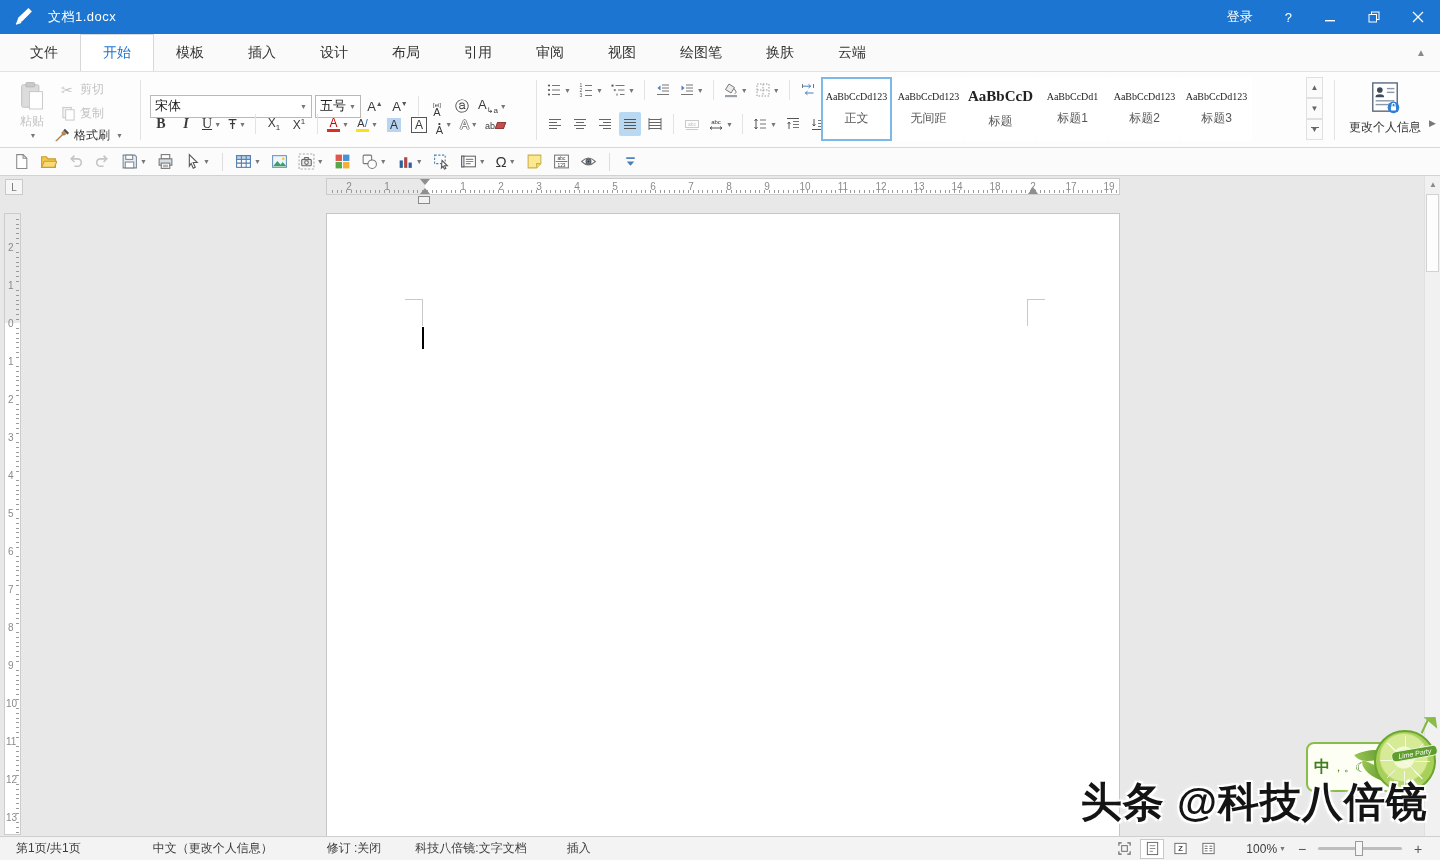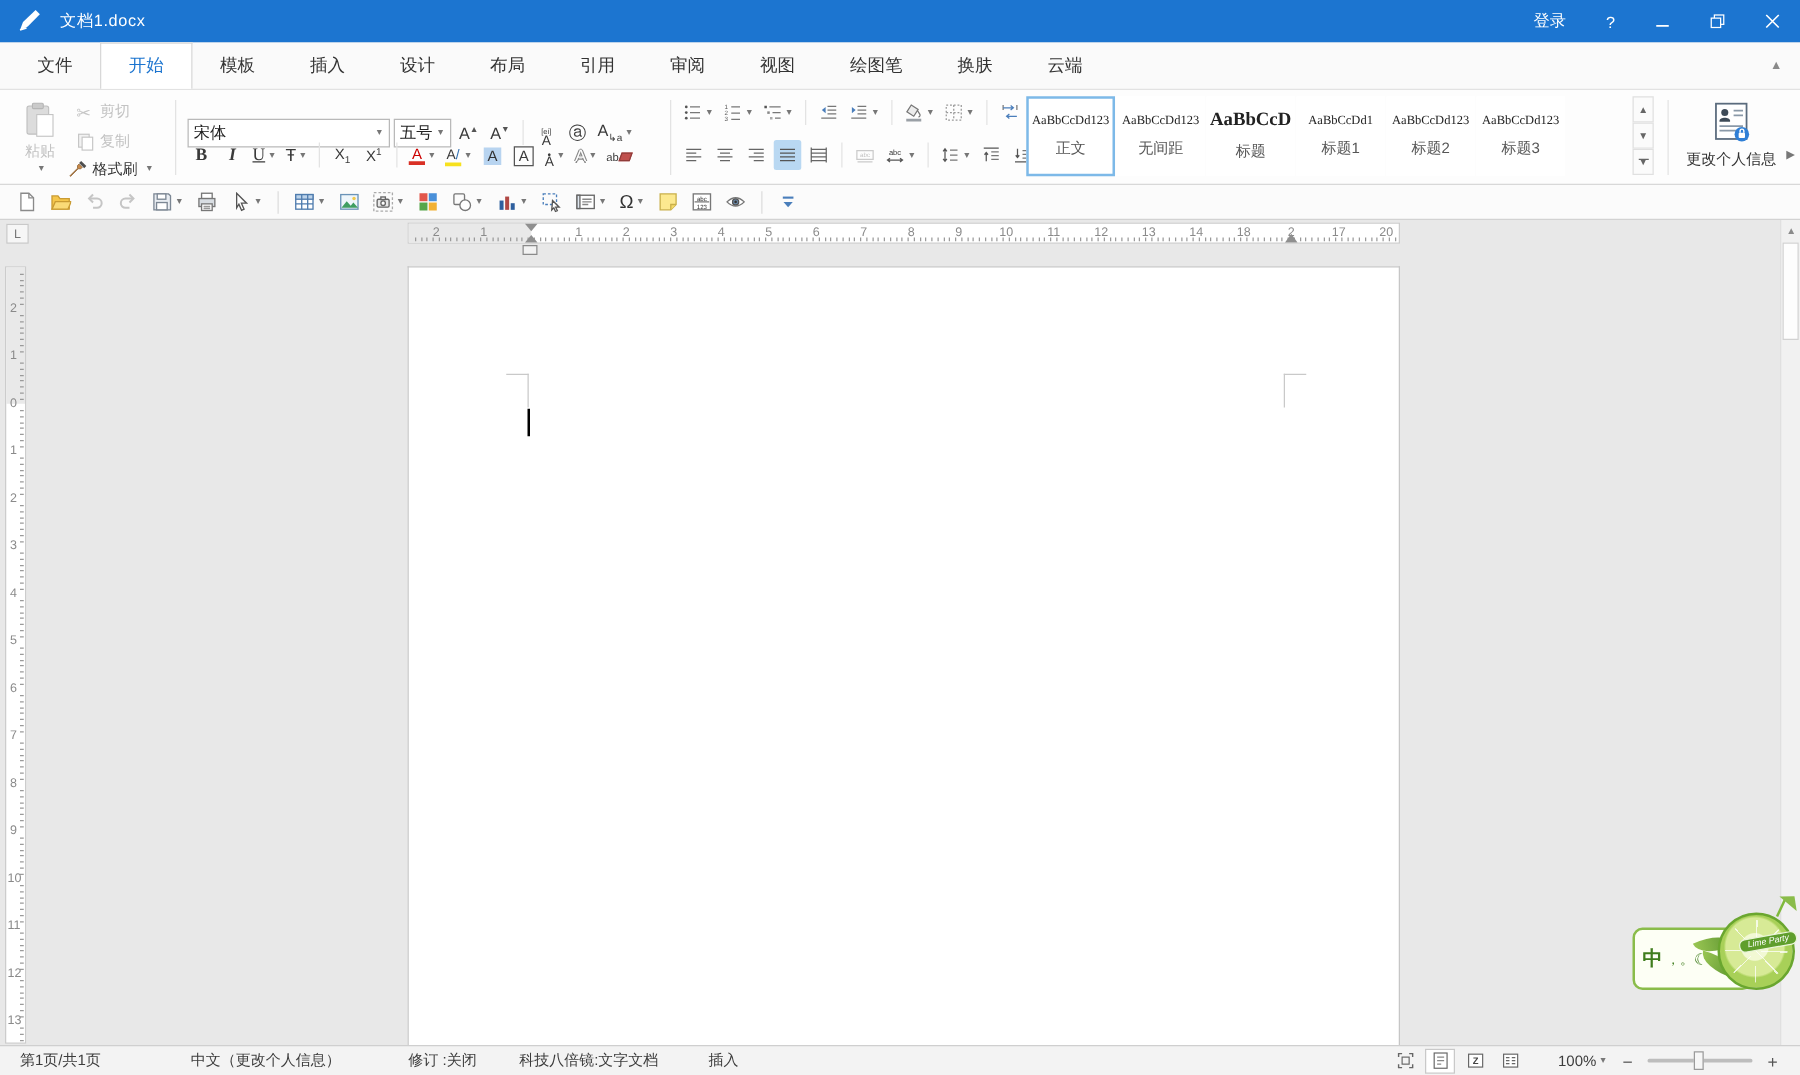--- a/index.html
+++ b/index.html
@@ -929,21 +929,21 @@
         <span class="rnum" style="left: 402px; top: 2px;">8</span>
         <span class="rnum" style="left: 440px; top: 2px;">9</span>
         <span class="rnum" style="left: 478px; top: 2px;">10</span>
         <span class="rnum" style="left: 516px; top: 2px;">11</span>
         <span class="rnum" style="left: 554px; top: 2px;">12</span>
         <span class="rnum" style="left: 592px; top: 2px;">13</span>
         <span class="rnum" style="left: 630px; top: 2px;">14</span>
         <span class="rnum" style="left: 668px; top: 2px;">18</span>
         <span class="rnum" style="left: 706px; top: 2px;">2</span>
         <span class="rnum" style="left: 744px; top: 2px;">17</span>
-        <span class="rnum" style="left: 782px; top: 2px;">20</span>
+        <span class="rnum" style="left: 782px; top: 2px;">19</span>
         <span class="rnum" style="left: 22px; top: 2px;">2</span>
         <span class="rnum" style="left: 60px; top: 2px;">1</span>
         <span class="ind-tri" style="left: 93px; top: 0px; border-left: 5px solid transparent; border-right: 5px solid transparent; border-top: 6px solid rgb(143, 143, 143);"></span>
         <span class="ind-tri" style="left: 93px; top: 9px; border-left: 5px solid transparent; border-right: 5px solid transparent; border-top: 6px solid rgb(143, 143, 143); transform: rotate(180deg);"></span>
         <span class="ind-tri" style="left: 701px; bottom: 0px; border-left: 5px solid transparent; border-right: 5px solid transparent; border-bottom: 7px solid rgb(143, 143, 143);"></span>
       </div>
     <div class="ind-box" style="left:418px;top:20px"></div>
     <div class="vruler" id="vruler">
         <div class="margin"></div>
         <span class="tick" style="top: 4.75px; right: 1px; height: 1px; width: 3px;"></span>
@@ -1102,20 +1102,21 @@
         <div class="leaf l1"></div>
         <div class="leaf l2"></div>
         <div class="straw"></div>
         <div class="brella"></div>
         <div class="fruit"></div>
         <div class="slices"></div>
         <div class="banner">Lime Party</div>
       </div>
     </div>
 
+    <div class="watermark">头条 @科技八倍镜</div>
   </div>
 
   <div class="statusbar">
     <div class="sb-item" style="margin-left:10px">第1页/共1页</div>
     <div class="sb-item" style="margin-left:60px">中文（更改个人信息）</div>
     <div class="sb-item" style="margin-left:42px">修订 :关闭</div>
     <div class="sb-item" style="margin-left:22px">科技八倍镜:文字文档</div>
     <div class="sb-item" style="margin-left:28px">插入</div>
     <div class="sb-right">
       <span id="viewbtns" style="display:flex;gap:4px">

